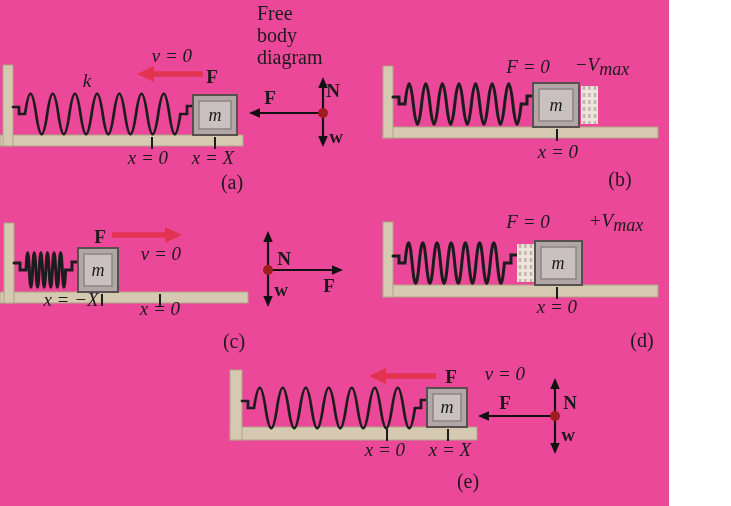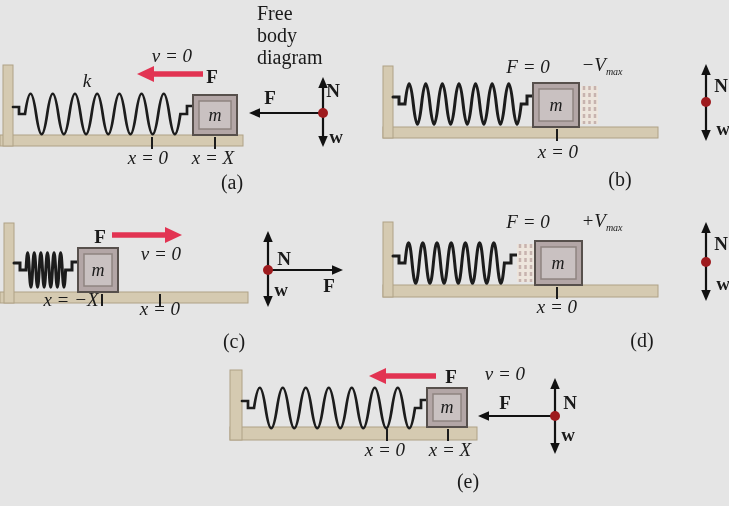--- a/index.html
+++ b/index.html
@@ -1,25 +1,25 @@
 <!DOCTYPE html>
 <html><head>
 <meta charset="utf-8">
 <style>
   html,body{margin:0;padding:0;background:#ffffff;}
-  #fig{position:relative;width:729px;height:506px;background:#e5e5e5;overflow:hidden;
+  #fig{position:relative;width:669px;height:506px;background:#ec4899;overflow:hidden;
        font-family:"Liberation Serif","DejaVu Serif",serif;color:#1a1a1a;}
   #scene{position:absolute;left:0;top:0;}
   .lbl,.vec,.plain,.masslbl,.letter{position:absolute;transform:translate(-50%,-50%);
        white-space:nowrap;line-height:1;}
   .lbl{font-style:italic;font-size:19px;}
   .vec{font-weight:bold;font-size:19px;}
   .letter{font-size:20px;}
   .masslbl{font-style:italic;font-size:18px;}
-  .sub{font-size:10px;font-style:italic;vertical-align:-4px;}
+  .sub{font-size:18px;font-style:italic;vertical-align:-4px;}
   #fbd-title{position:absolute;left:257px;top:2px;font-size:20px;line-height:22px;}
 </style>
 </head>
 <body>
 
 <div id="fig">
   <svg id="scene" width="731" height="506" viewBox="0 0 731 506">
       <rect x="0" y="135" width="243" height="11" fill="#D5CAB1" stroke="#AFA286" stroke-width="1"></rect>
       <rect x="3" y="65" width="10" height="81" fill="#D5CAB1" stroke="#AFA286" stroke-width="1"></rect>
       <path d="M 13 107 L 19 107 L 19 114 L 25 114 c 4.0 -27.0, 7.1 -27.0, 11.1 0 c 4.0 27.0, 7.1 27.0, 11.1 0 c 4.0 -27.0, 7.1 -27.0, 11.1 0 c 4.0 27.0, 7.1 27.0, 11.1 0 c 4.0 -27.0, 7.1 -27.0, 11.1 0 c 4.0 27.0, 7.1 27.0, 11.1 0 c 4.0 -27.0, 7.1 -27.0, 11.1 0 c 4.0 27.0, 7.1 27.0, 11.1 0 c 4.0 -27.0, 7.1 -27.0, 11.1 0 c 4.0 27.0, 7.1 27.0, 11.1 0 c 4.0 -27.0, 7.1 -27.0, 11.1 0 c 4.0 27.0, 7.1 27.0, 11.1 0 c 4.0 -27.0, 7.1 -27.0, 11.1 0 c 4.0 27.0, 7.1 27.0, 11.1 0 L 187 114 L 187 106 L 193 106" fill="none" stroke="#1C1C1C" stroke-width="2.7" stroke-linecap="round"></path>
@@ -129,21 +129,21 @@
   <span class="lbl" style="left:161px;top:253px">v = 0</span>
   <span class="masslbl" style="left:98px;top:270px">m</span>
   <span class="lbl" style="left:71px;top:299px">x = −X</span>
   <span class="lbl" style="left:160px;top:308px">x = 0</span>
   <span class="letter" style="left:234px;top:341px">(c)</span>
   <span class="vec" style="left:284px;top:258px">N</span>
   <span class="vec" style="left:281px;top:289px">w</span>
   <span class="vec" style="left:329px;top:285px">F</span>
 
   <span class="lbl" style="left:528px;top:221px">F = 0</span>
-  <span class="lbl" style="left:602px;top:222px"><span>+V</span><span class="sub">max</span></span>
+  <span class="lbl" style="left:616px;top:222px"><span>+V</span><span class="sub">max</span></span>
   <span class="masslbl" style="left:558px;top:263px">m</span>
   <span class="lbl" style="left:557px;top:306px">x = 0</span>
   <span class="letter" style="left:642px;top:340px">(d)</span>
   <span class="vec" style="left:721px;top:243px">N</span>
   <span class="vec" style="left:723px;top:283px">w</span>
 
   <span class="vec" style="left:451px;top:376px">F</span>
   <span class="lbl" style="left:505px;top:373px">v = 0</span>
   <span class="masslbl" style="left:447px;top:407px">m</span>
   <span class="lbl" style="left:385px;top:449px">x = 0</span>

